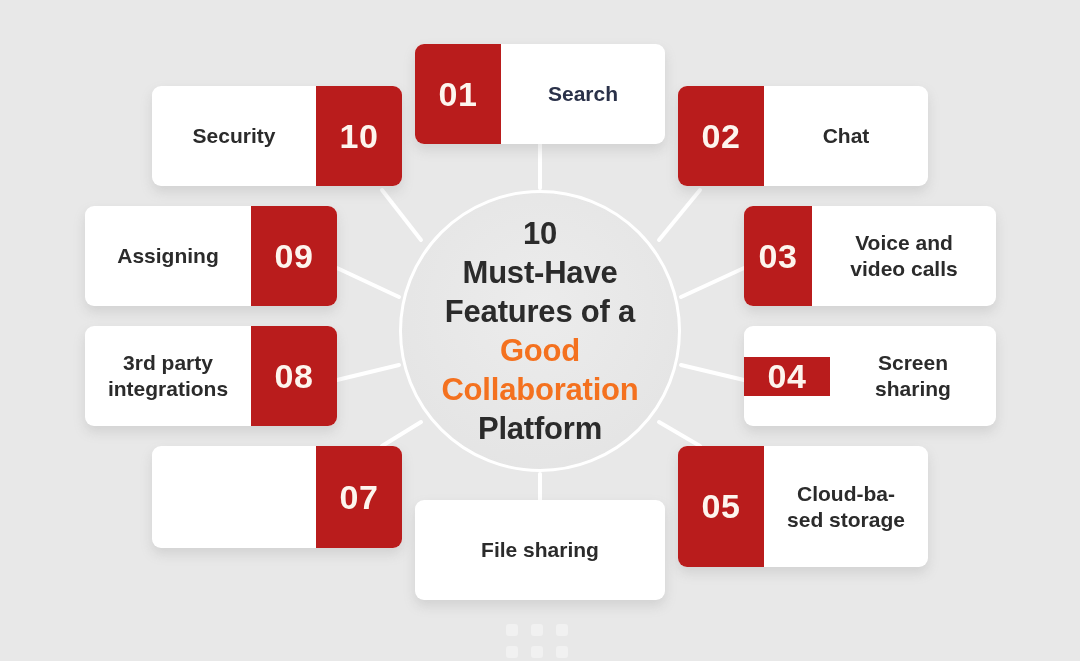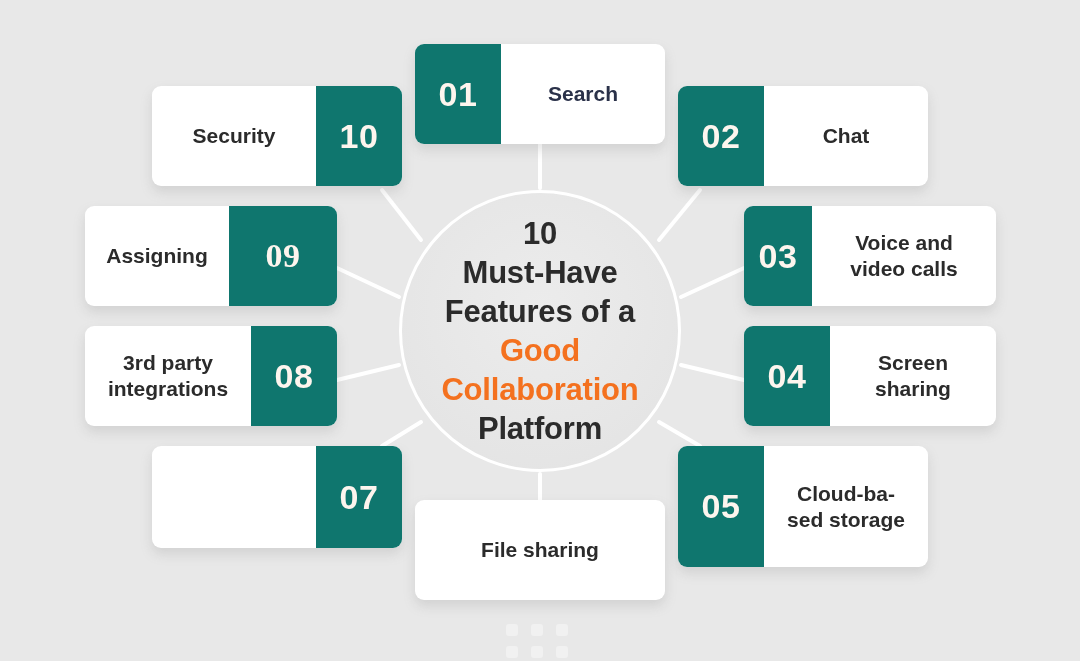--- a/index.html
+++ b/index.html
@@ -65,21 +65,21 @@
     z-index: 3;
     display: flex;
     border-radius: 9px;
     background: #ffffff;
     box-shadow: 0 6px 12px rgba(130,130,130,0.22);
     overflow: hidden;
   }
 
   .num {
     flex: 0 0 auto;
-    background: #0f766e;
+    background: #b91c1c;
     color: #fdf5ee;
     font-size: 34px;
     font-weight: bold;
     letter-spacing: 0.5px;
     display: flex;
     align-items: center;
     justify-content: center;
   }
 
   .label {
@@ -110,37 +110,37 @@
   
   #card-01 { left: 415px; top: 44px;  width: 250px; height: 100px; }
   #card-01 .num { width: 86px; }
 
   #card-02 { left: 678px; top: 86px;  width: 250px; height: 100px; }
   #card-02 .num { width: 86px; }
 
   #card-03 { left: 744px; top: 206px; width: 252px; height: 100px; }
   #card-03 .num { width: 68px; }
 
-  #card-04 { left: 744px; top: 326px; width: 252px; height: 100px; }
+  #card-04 { left: 744px; top: 326px; width: 252px; height: 100px; align-items: center; }
   #card-04 .num { width: 86px; }
 
   #card-05 { left: 678px; top: 446px; width: 250px; height: 121px; }
   #card-05 .num { width: 86px; }
 
   #card-06 { left: 415px; top: 500px; width: 250px; height: 100px; }
   #card-06 .num { width: 86px; }
 
   #card-07 { left: 152px; top: 446px; width: 250px; height: 102px; }
   #card-07 .num { width: 86px; }
 
   #card-08 { left: 85px;  top: 326px; width: 252px; height: 100px; }
   #card-08 .num { width: 86px; }
 
   #card-09 { left: 85px;  top: 206px; width: 252px; height: 100px; }
-  #card-09 .num { width: 108px; font-family: Liberation Serif, serif; }
+  #card-09 .num { width: 86px; }
 
   #card-10 { left: 152px; top: 86px;  width: 250px; height: 100px; }
   #card-10 .num { width: 86px; }
 
   
   .dots {
     position: absolute;
     left: 506px;
     top: 624px;
     width: 68px;

